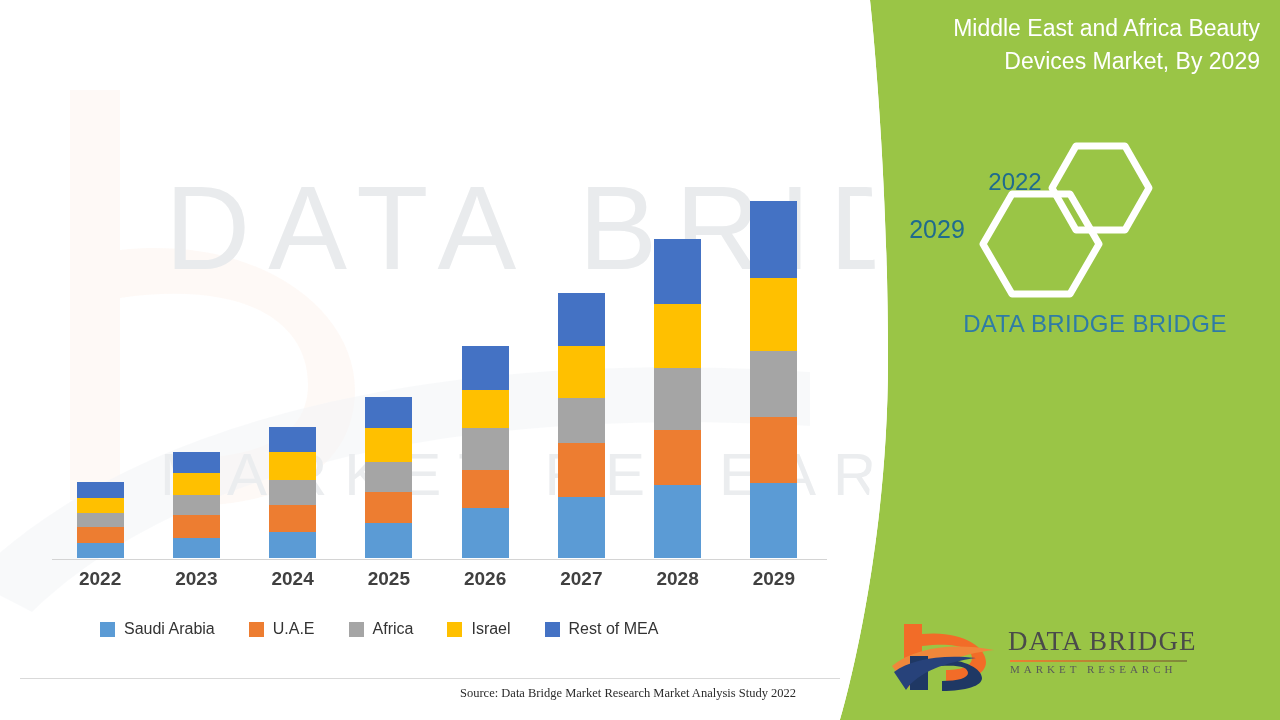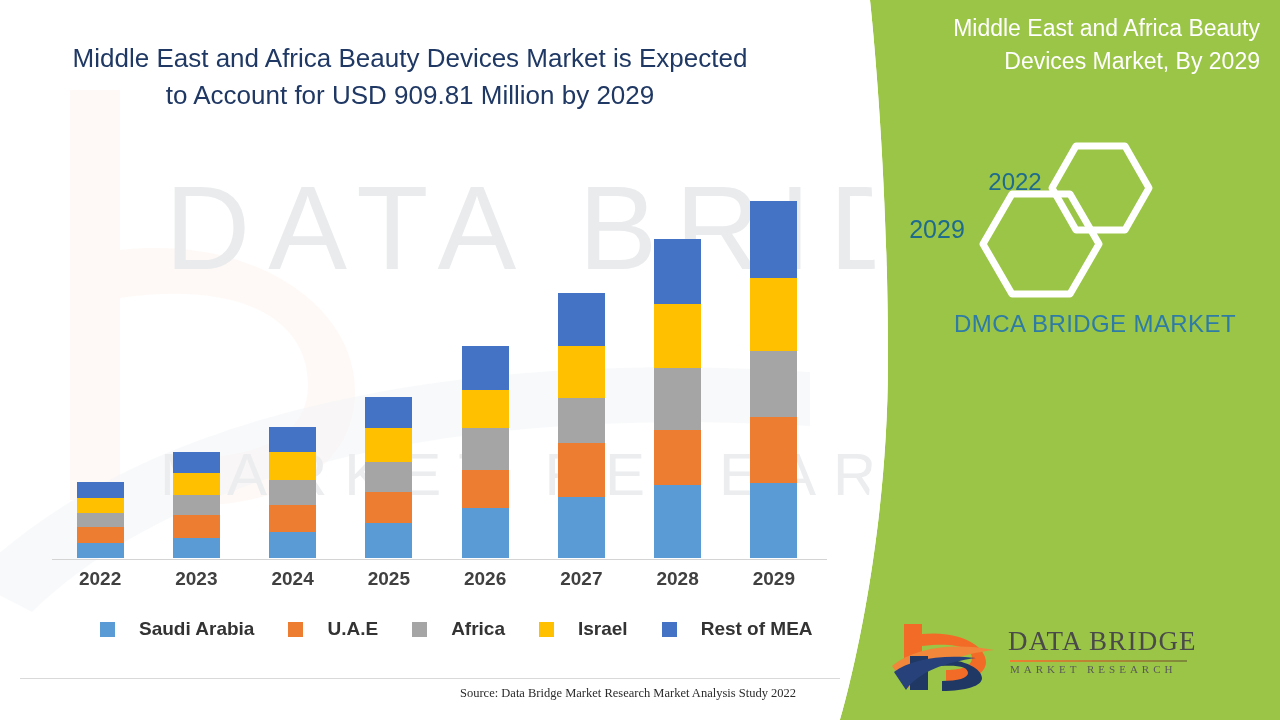--- a/index.html
+++ b/index.html
@@ -55,23 +55,22 @@
     font-family:"Liberation Sans", sans-serif;
   }
 
   .legend {
     position:absolute; left:100px; top:616px; width:700px; height:26px;
     display:flex; align-items:center; z-index:3;
   }
   .legend-item { display:flex; align-items:center; margin-right:34px; }
   .legend-swatch { width:15px; height:15px; margin-right:9px; flex:none; }
   .legend-label {
-    font-size:19px; font-weight:bold; color:#333333; white-space:nowrap;
+    font-size:16px; font-weight:normal; color:#333333; white-space:nowrap;
     font-family:"Liberation Sans", sans-serif;
-    margin-left:15px;
   }
 
   
   .footer-rule {
     position:absolute; left:20px; top:678px; width:840px; height:1px;
     background:#d9d9d9; z-index:3;
   }
   .footer-left {
     position:absolute; left:28px; top:684px; z-index:3;
     font-family:"Liberation Serif", serif; font-size:12.5px; color:#2b2b2b; white-space:nowrap;
@@ -134,21 +133,20 @@
                L215 398 C300 400 348 375 348 325 C348 262 285 220 160 238 Z" fill="#fbe0cf"></path>
     </svg>
 
     <svg class="wm-swoosh" viewBox="0 0 840 300">
       <path d="M0 250 C180 70 520 20 840 42 L840 96 C540 78 230 120 62 282 Z" fill="#f3f5f7"></path>
     </svg>
 
     <div class="wm-text wm-db">DATA BRIDGE</div>
     <div class="wm-text wm-mr">MARKET RESEARCH</div>
 
-    <div class="headline">Middle East and Africa Beauty Devices Market is Expected to Account for USD 909.81 Million by 2029</div>
 
     <div class="chart">
       <div class="plot" id="plot">
           <div class="bar-group" style="left: 24.625px; width: 47px;">
             <div class="seg" style="height: 14.9625px; background: rgb(91, 155, 213);"></div>
             <div class="seg" style="height: 15.96px; background: rgb(237, 125, 49);"></div>
             <div class="seg" style="height: 13.965px; background: rgb(165, 165, 165);"></div>
             <div class="seg" style="height: 14.9625px; background: rgb(255, 192, 0);"></div>
             <div class="seg" style="height: 15.96px; background: rgb(68, 114, 196);"></div>
           </div>
@@ -253,21 +251,21 @@
       <div class="panel-title">Middle East and Africa Beauty Devices Market, By 2029</div>
 
       <svg class="hexes" viewBox="0 0 250 165">
         <polygon points="106,8 155,8 179,50 155,92 106,92 82,50" fill="none" stroke="#ffffff" stroke-width="7" stroke-linejoin="round"></polygon>
         <polygon points="42,56 100,56 129,106 100,156 42,156 13,106" fill="none" stroke="#ffffff" stroke-width="7" stroke-linejoin="round"></polygon>
       </svg>
       <div class="hex-label hex-2029">2029</div>
       <div class="hex-label hex-2022">2022</div>
 
       <div class="brand-lines">
-        <div>DMCA BRIDGE MARKET</div>
+        <div>DATA BRIDGE BRIDGE</div>
       </div>
 
       <div class="logo-block">
         <svg width="110" height="72" viewBox="0 0 110 72">
           <path d="M14 4 L32 4 L32 44 L14 44 Z" fill="#f26c28"></path>
           <path d="M32 14 C70 10 96 26 96 42 C96 54 80 62 56 62 L56 50
                    C74 50 82 45 82 38 C82 28 66 22 32 26 Z" fill="#f26c28"></path>
           <path d="M2 46 C24 28 62 22 104 30 C70 34 36 46 18 68 Z" fill="#f0873b"></path>
           <path d="M20 36 L38 36 L38 70 L20 70 Z" fill="#1f3864"></path>
           <path d="M38 40 C70 36 92 48 92 58 C92 66 76 71 52 71 L52 61

